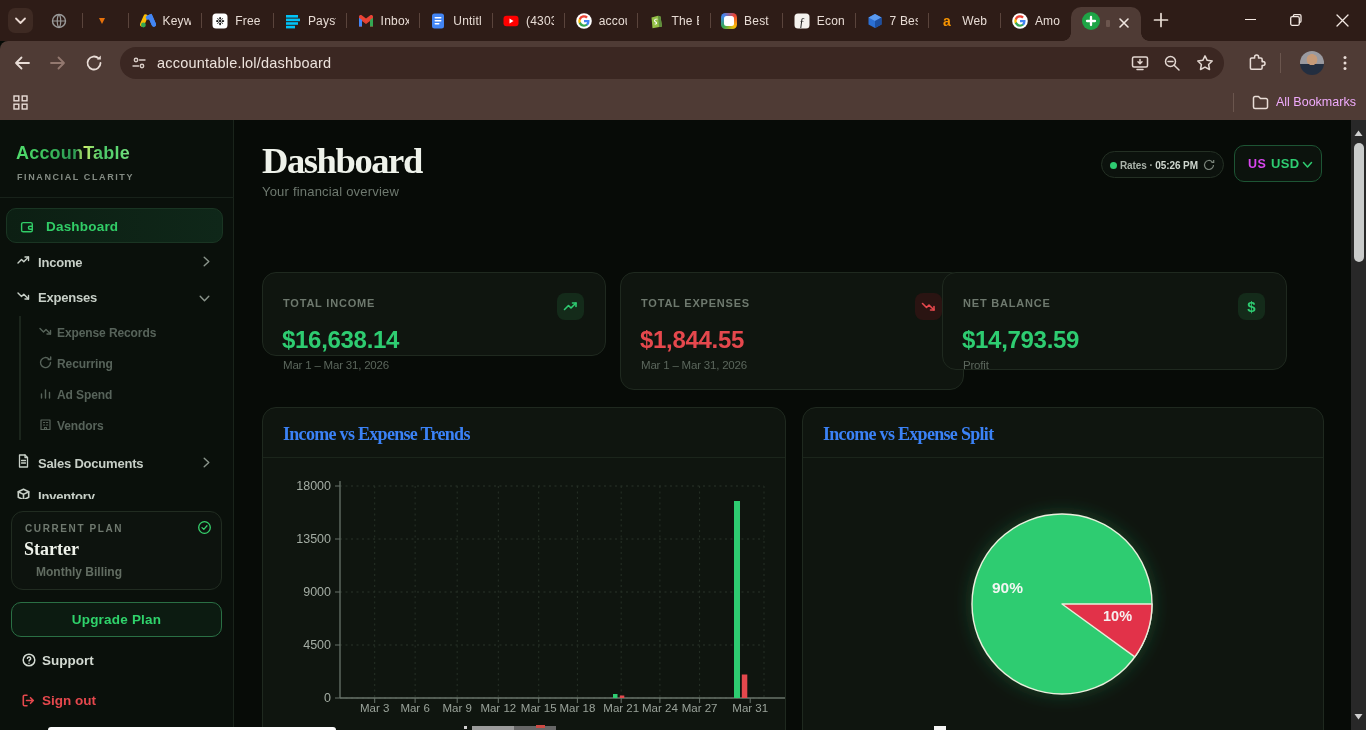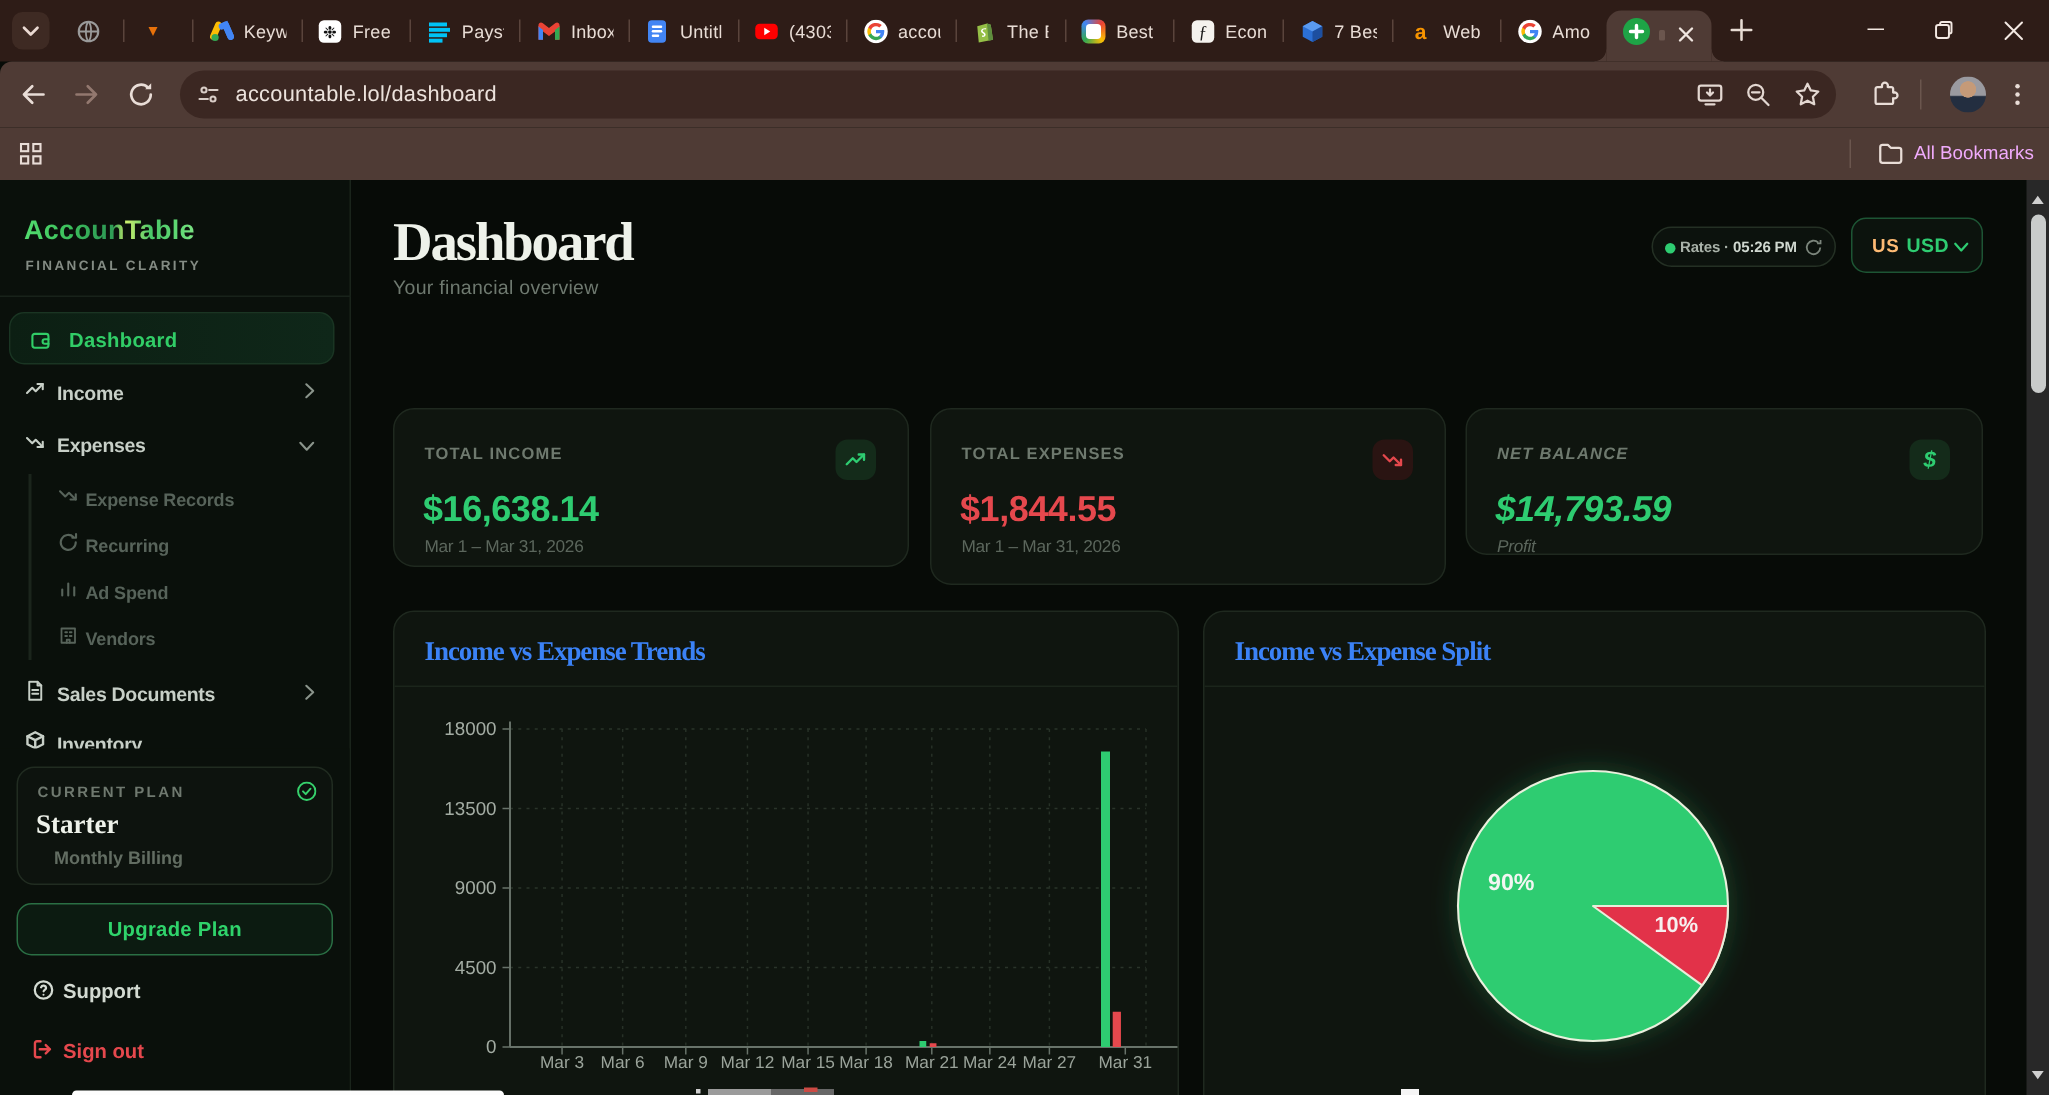--- a/index.html
+++ b/index.html
@@ -361,27 +361,27 @@
 <div class="abs" style="left:28px;top:64px;font-size:13px;color:#6e796f;font-weight:400;letter-spacing:.2px;">Your financial overview</div>
 <div class="abs" style="left:867px;top:31px;width:123px;height:27px;border-radius:14px;border:1px solid #243024;background:#0c120d;">
  <span class="abs" style="left:8px;top:9.5px;width:7px;height:7px;border-radius:50%;background:#2ecc71;"></span>
  <span class="abs" style="left:18px;top:8px;font-size:10px;font-weight:700;color:#a9b2a9;letter-spacing:-0.1px;">Rates · <span style="color:#cfd7cf;">05:26 PM</span></span>
  <svg class="abs" style="left:101px;top:7px;" width="12" height="12" viewBox="0 0 12 12">
           <path d="M10.5 6a4.5 4.5 0 1 1-1.3-3.2" fill="none" stroke="#7b857b" stroke-width="1.2"></path>
           <path d="M10.7 1v2.3H8.4" fill="none" stroke="#7b857b" stroke-width="1.2"></path>
         </svg>
 </div>
 <div class="abs" style="left:1000px;top:25px;width:88px;height:37px;border-radius:10px;border:1px solid #1d5534;background:#0c130d;">
- <span class="abs" style="left:13px;top:11px;font-size:12.5px;font-weight:700;color:#fdba74;letter-spacing:.5px;">US</span>
+ <span class="abs" style="left:13px;top:11px;font-size:12.5px;font-weight:700;color:#d946ef;letter-spacing:.5px;">US</span>
  <span class="abs" style="left:36px;top:10px;font-size:13px;font-weight:700;color:#2ecc71;letter-spacing:.3px;">USD</span>
  <svg class="abs" style="left:67px;top:15px;" width="11" height="8" viewBox="0 0 11 8">
           <path d="M1.5 1.5L5.5 6l4-4.5" fill="none" stroke="#2ecc71" stroke-width="1.5" stroke-linecap="round" stroke-linejoin="round"></path>
         </svg>
 </div>
-<div class="card" style="left:28px;top:152px;width:344px;height:106px;padding-left:24px;">
+<div class="card" style="left:28px;top:152px;width:344px;height:84px;padding-left:24px;">
  <div class="statlbl">TOTAL INCOME</div>
  <div class="iconbox" style="background:#142b1a;">
           <svg width="15" height="15" viewBox="0 0 15 15" fill="none" stroke="#2ecc71" stroke-width="1.6" stroke-linecap="round" stroke-linejoin="round">
             <path d="M1.5 10.5l4-4 2.5 2.5 5-5"></path>
             <path d="M9.5 4H13v3.5"></path>
           </svg>
         </div>
  <div class="statnum" style="color:#2ecc71;">$16,638.14</div>
  <div class="statcap">Mar 1 – Mar 31, 2026</div>
 </div>
@@ -389,21 +389,21 @@
  <div class="statlbl">TOTAL EXPENSES</div>
  <div class="iconbox" style="background:#2a1412;">
           <svg width="15" height="15" viewBox="0 0 15 15" fill="none" stroke="#e5484d" stroke-width="1.6" stroke-linecap="round" stroke-linejoin="round">
             <path d="M1.5 4.5l4 4L8 6l5 5"></path>
             <path d="M9.5 11H13V7.5"></path>
           </svg>
         </div>
  <div class="statnum" style="color:#e5484d;">$1,844.55</div>
  <div class="statcap">Mar 1 – Mar 31, 2026</div>
 </div>
-<div class="card" style="left:743px;top:152px;width:345px;height:98px;font-style:italic;">
+<div class="card" style="left:708px;top:152px;width:345px;height:98px;">
  <div class="statlbl">NET BALANCE</div>
  <div class="iconbox" style="background:#142b1a;">
           <span style="font-size:15px;font-weight:700;color:#2ecc71;font-family:Liberation Sans,sans-serif;">$</span>
         </div>
  <div class="statnum" style="color:#2ecc71;">$14,793.59</div>
  <div class="statcap">Profit</div>
 </div>
 <div class="card" style="left:28px;top:287px;width:524px;height:450px;">
  <div class="cardhead serif">Income vs Expense Trends</div>
  <div class="carddiv"></div>

